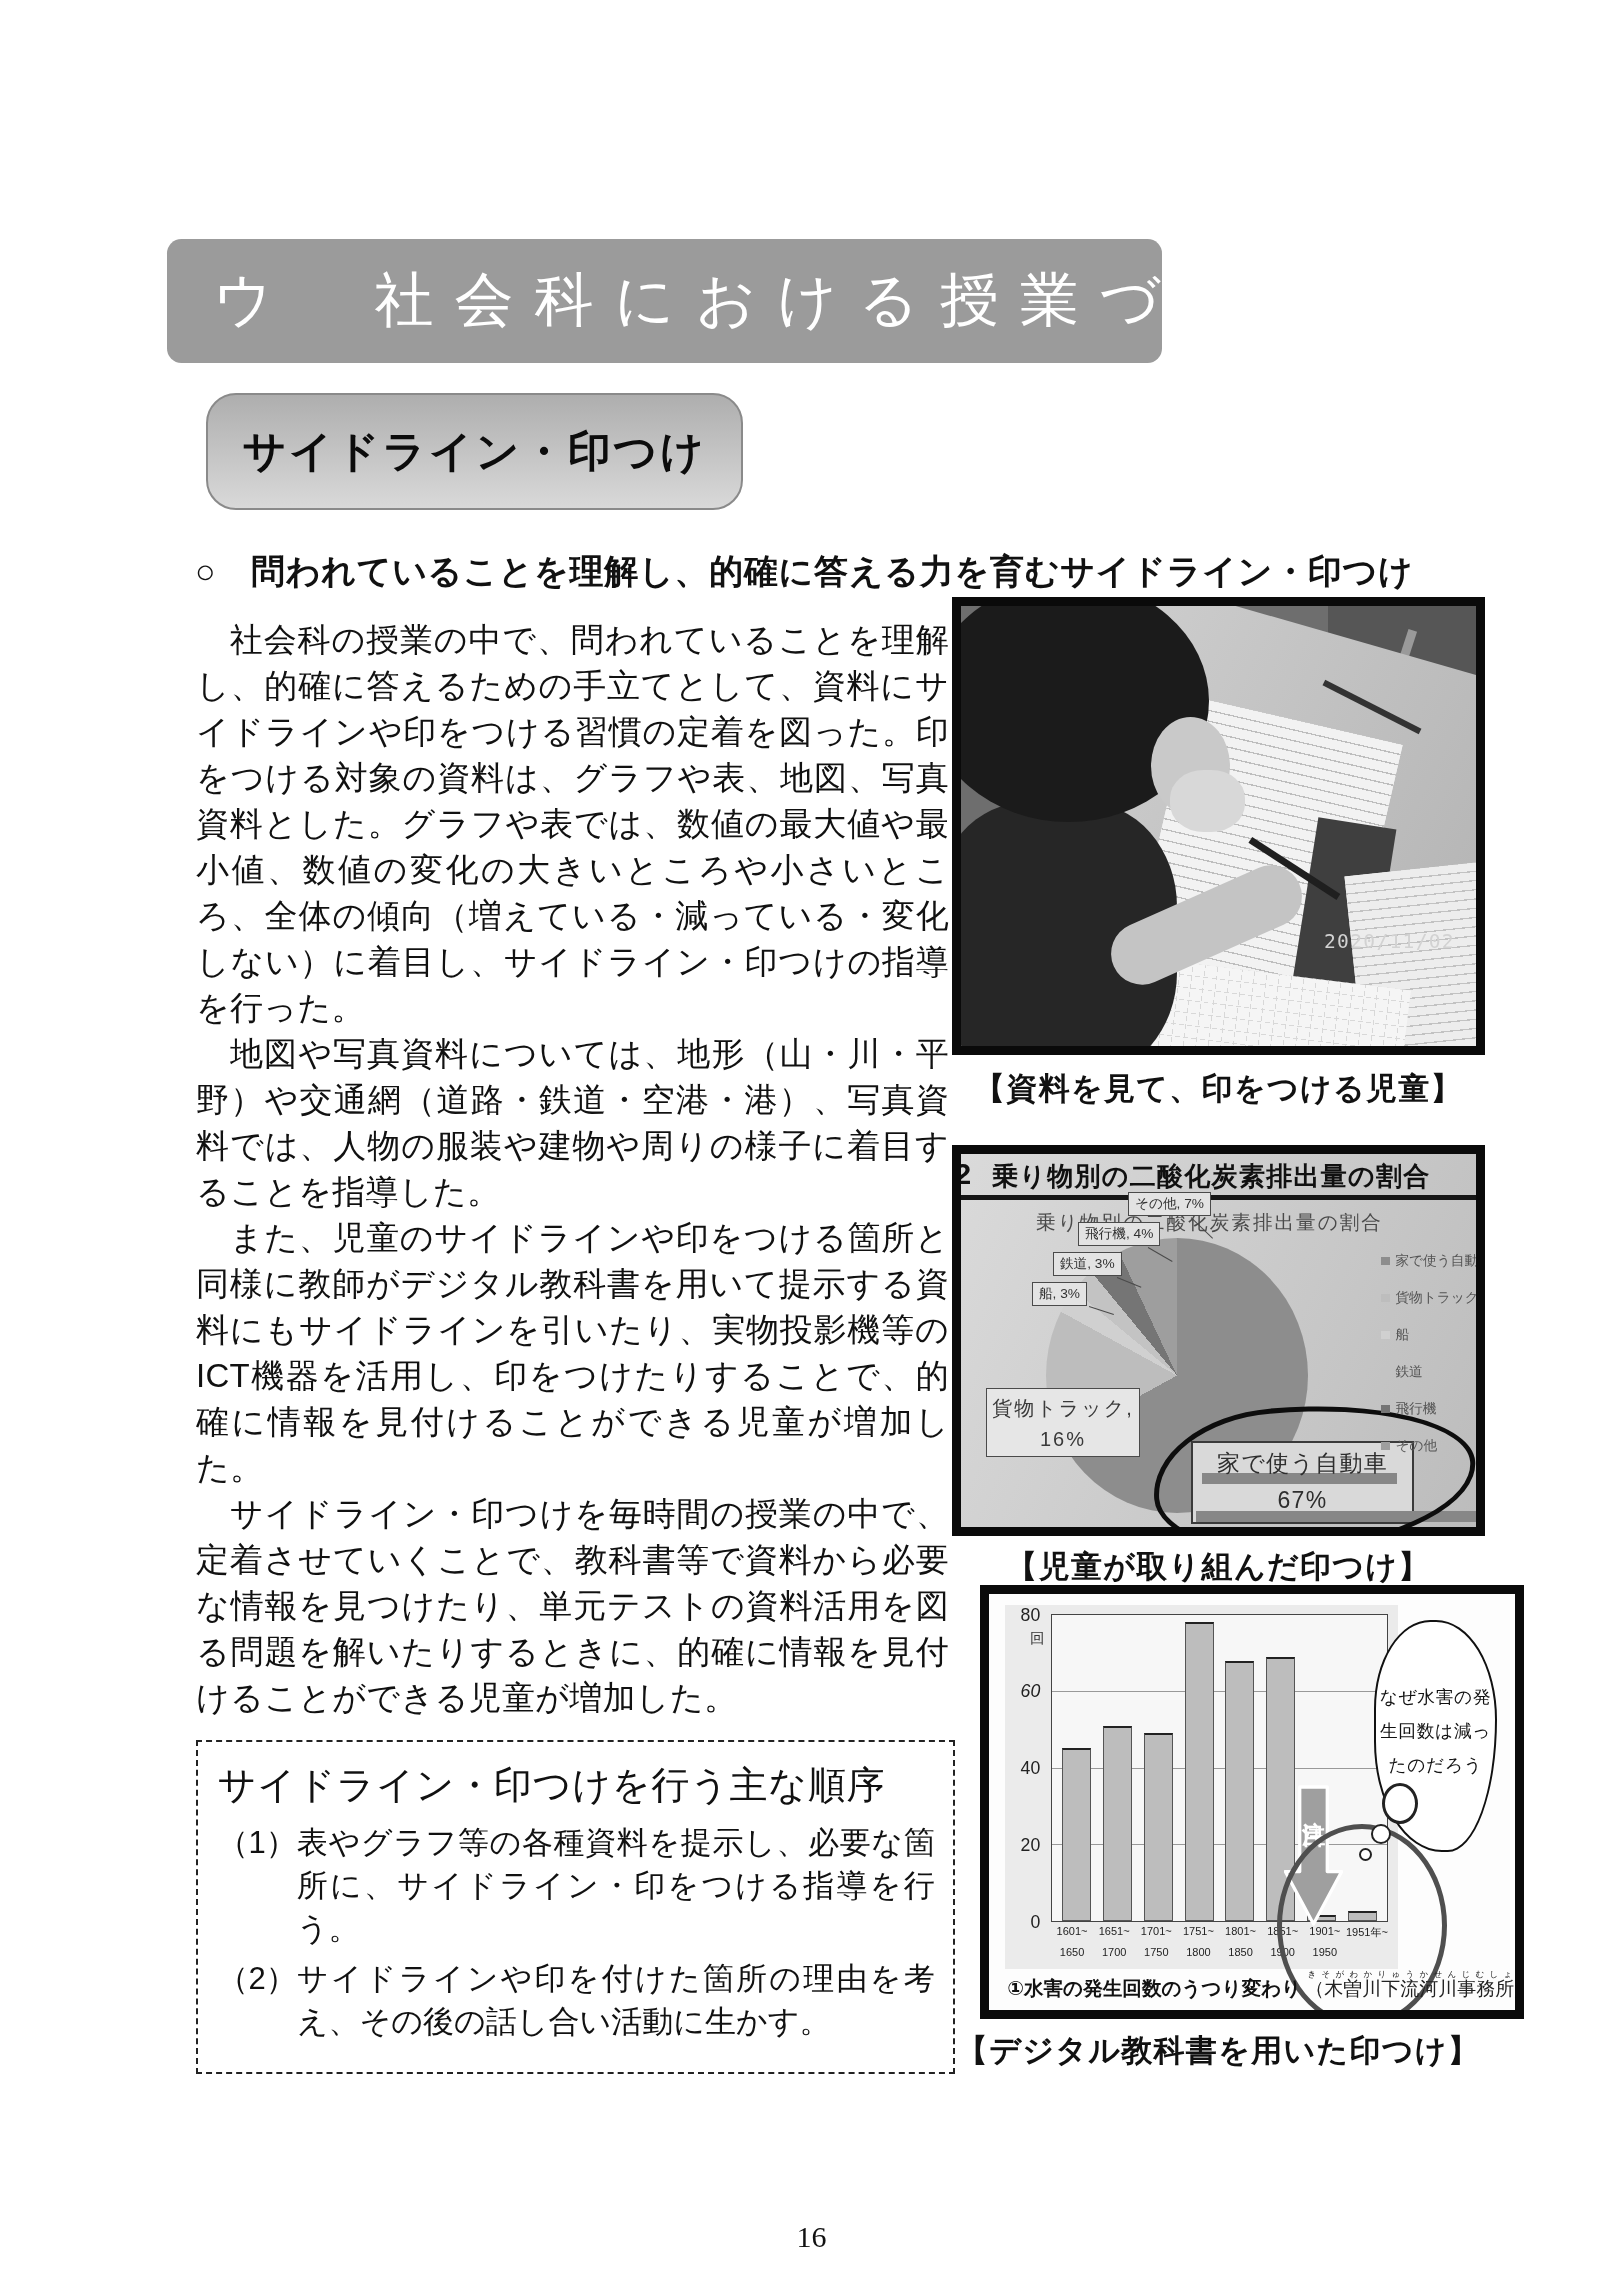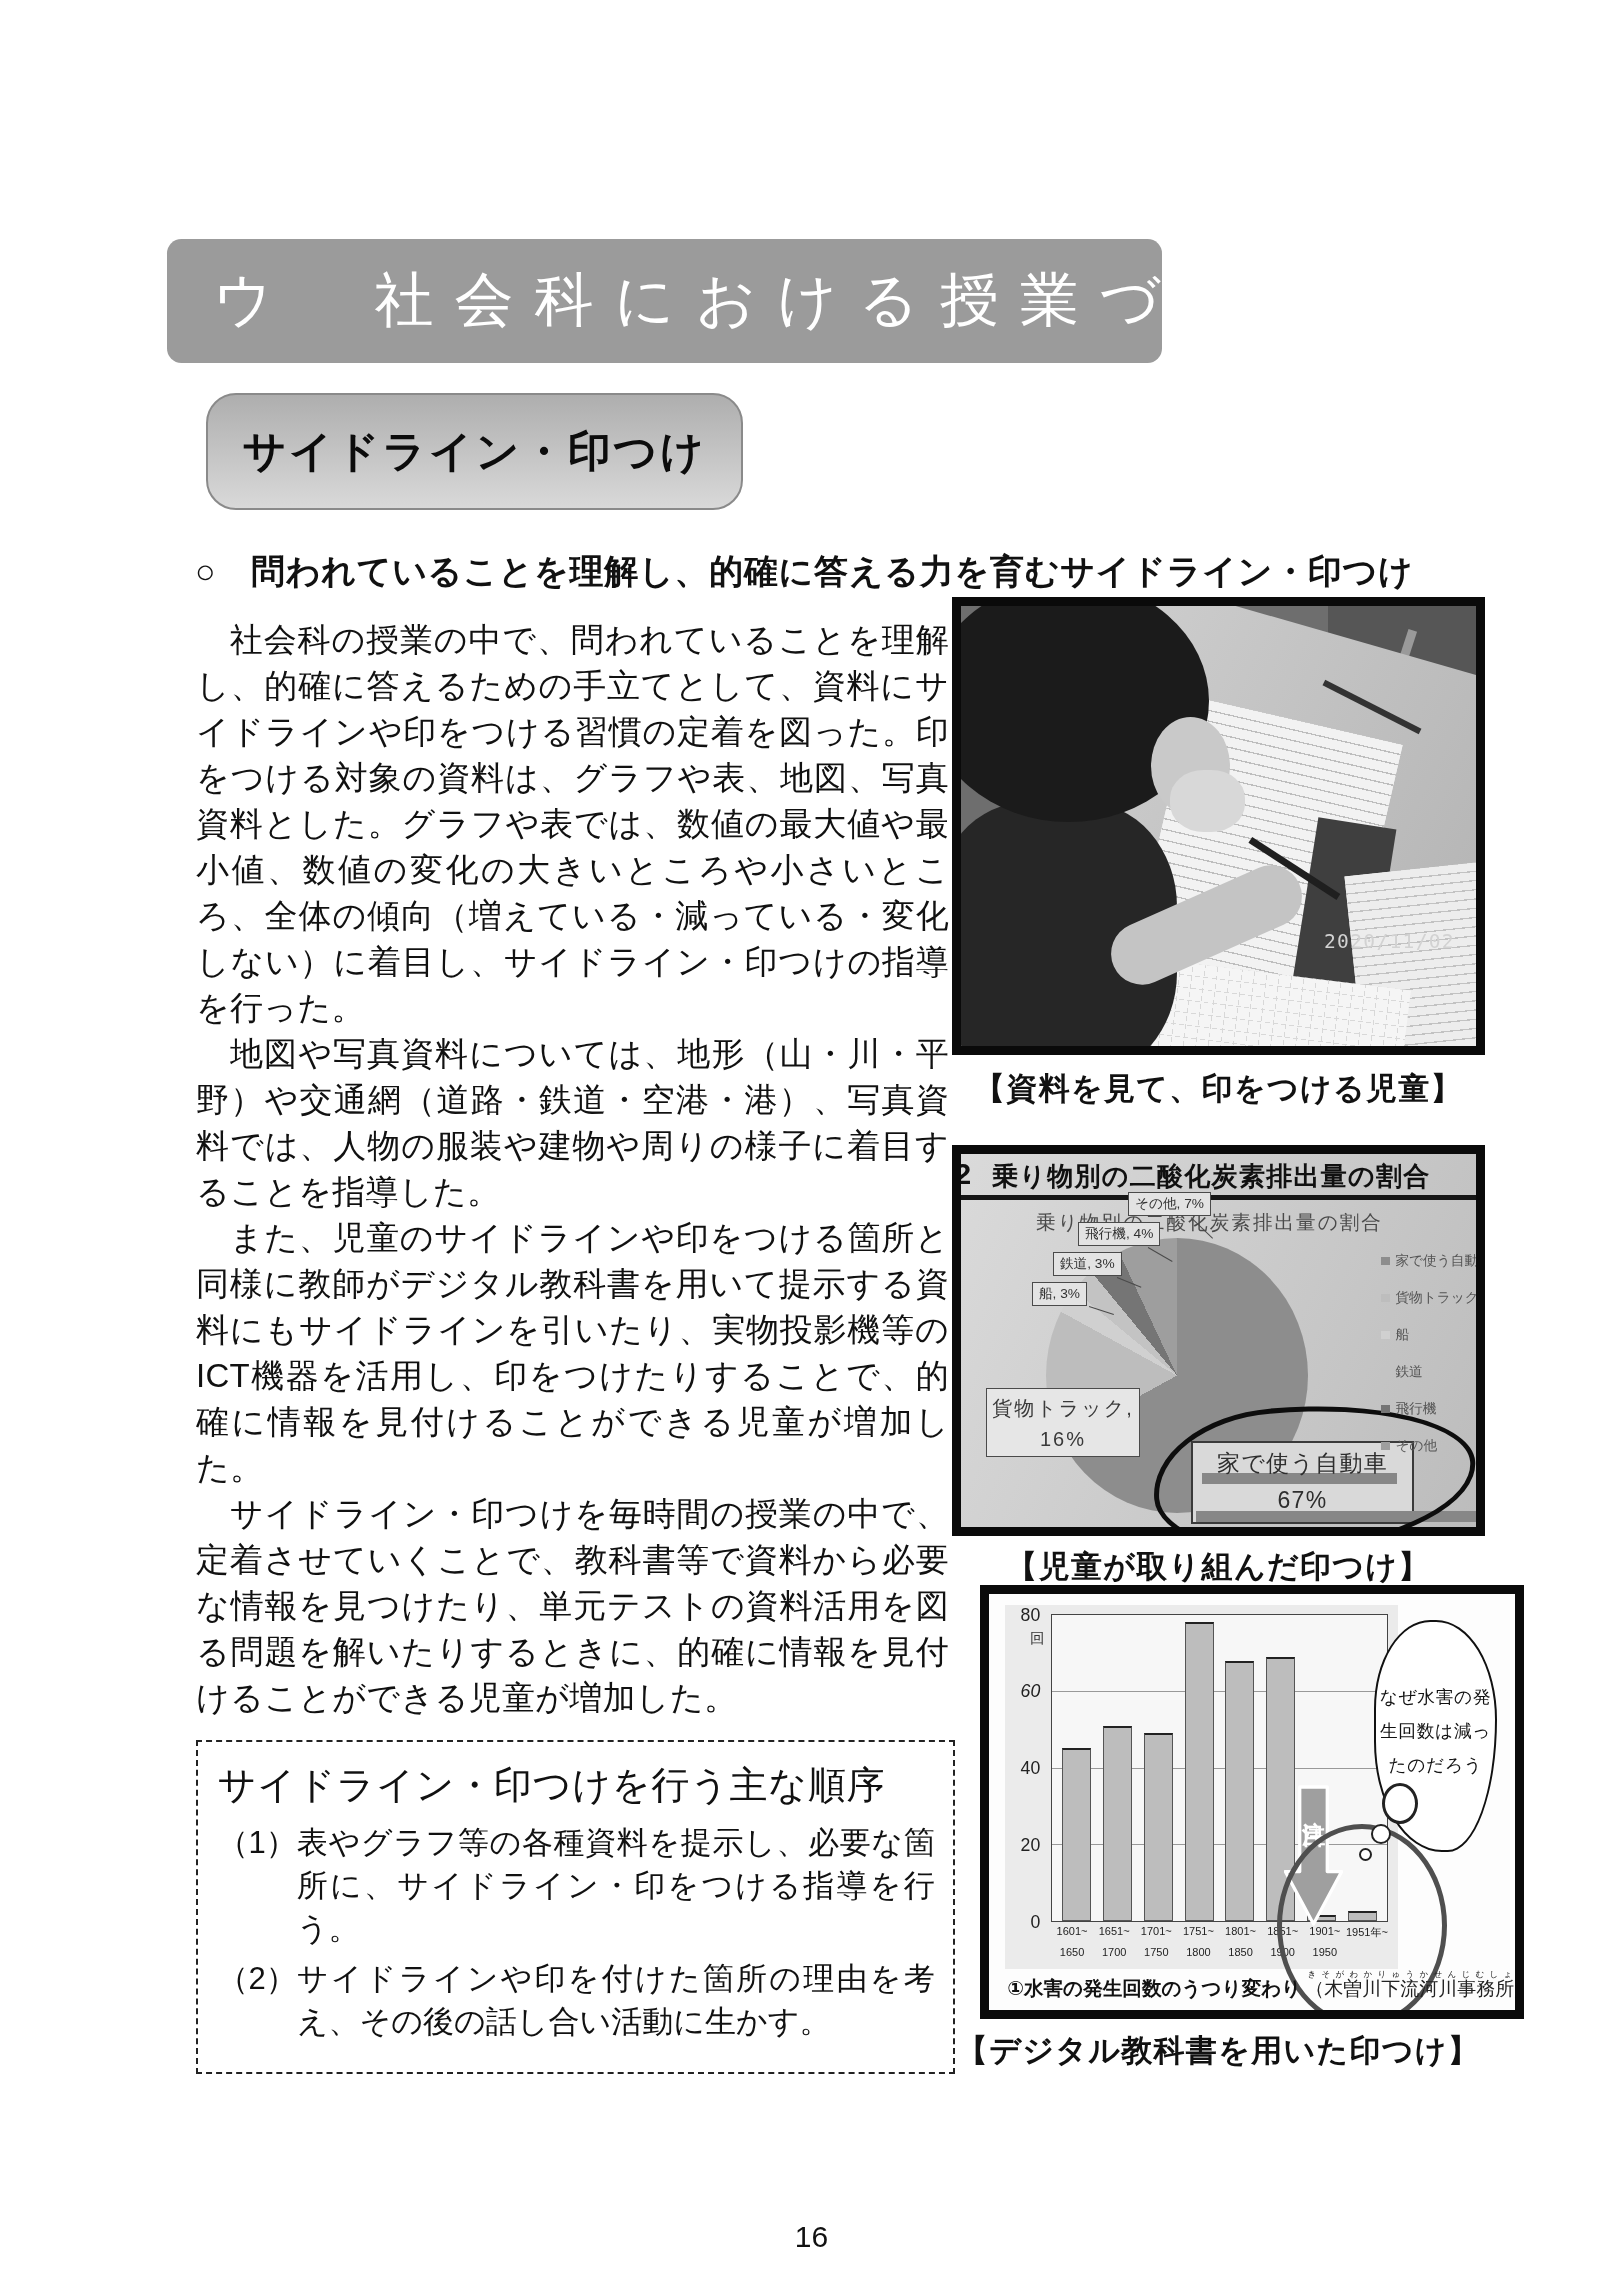--- a/index.html
+++ b/index.html
@@ -111,21 +111,21 @@
   .attn-label{left:0;top:17px;width:100%;display:flex;justify-content:center;}
   .attn-label span{writing-mode:vertical-rl;color:#fff;font-size:23.6px;font-weight:700;letter-spacing:5.2px;}
   .hand-circle{left:288px;top:230px;width:160px;height:193px;border:5.2px solid #4f4f4f;border-radius:50%;background:transparent;}
   .bub{border-radius:50%;background:#fff;}
   .bar-source{left:18.3px;top:376px;display:flex;align-items:flex-end;white-space:nowrap;}
   .src-main{font-size:19.6px;font-weight:700;color:#111;}
   .src-ref{font-size:19px;color:#222;margin-left:3.9px;}
   .src-ref rt{font-size:8.5px;letter-spacing:0.7px;}
 
   .pagenum{left:0;top:2220px;width:1623px;text-align:center;
-    font-family:Liberation Sans, sans-serif;font-size:30px;color:#111;}
+    font-family:Liberation Serif, serif;font-size:30px;color:#111;}
 </style>
 </head>
 <body>
 
 <div class="abs banner">
   <span class="banner-text">ウ　社会科における授業づくり</span>
 </div>
 
 <div class="abs subtitle-box">
   <span class="subtitle-text">サイドライン・印つけ</span>

